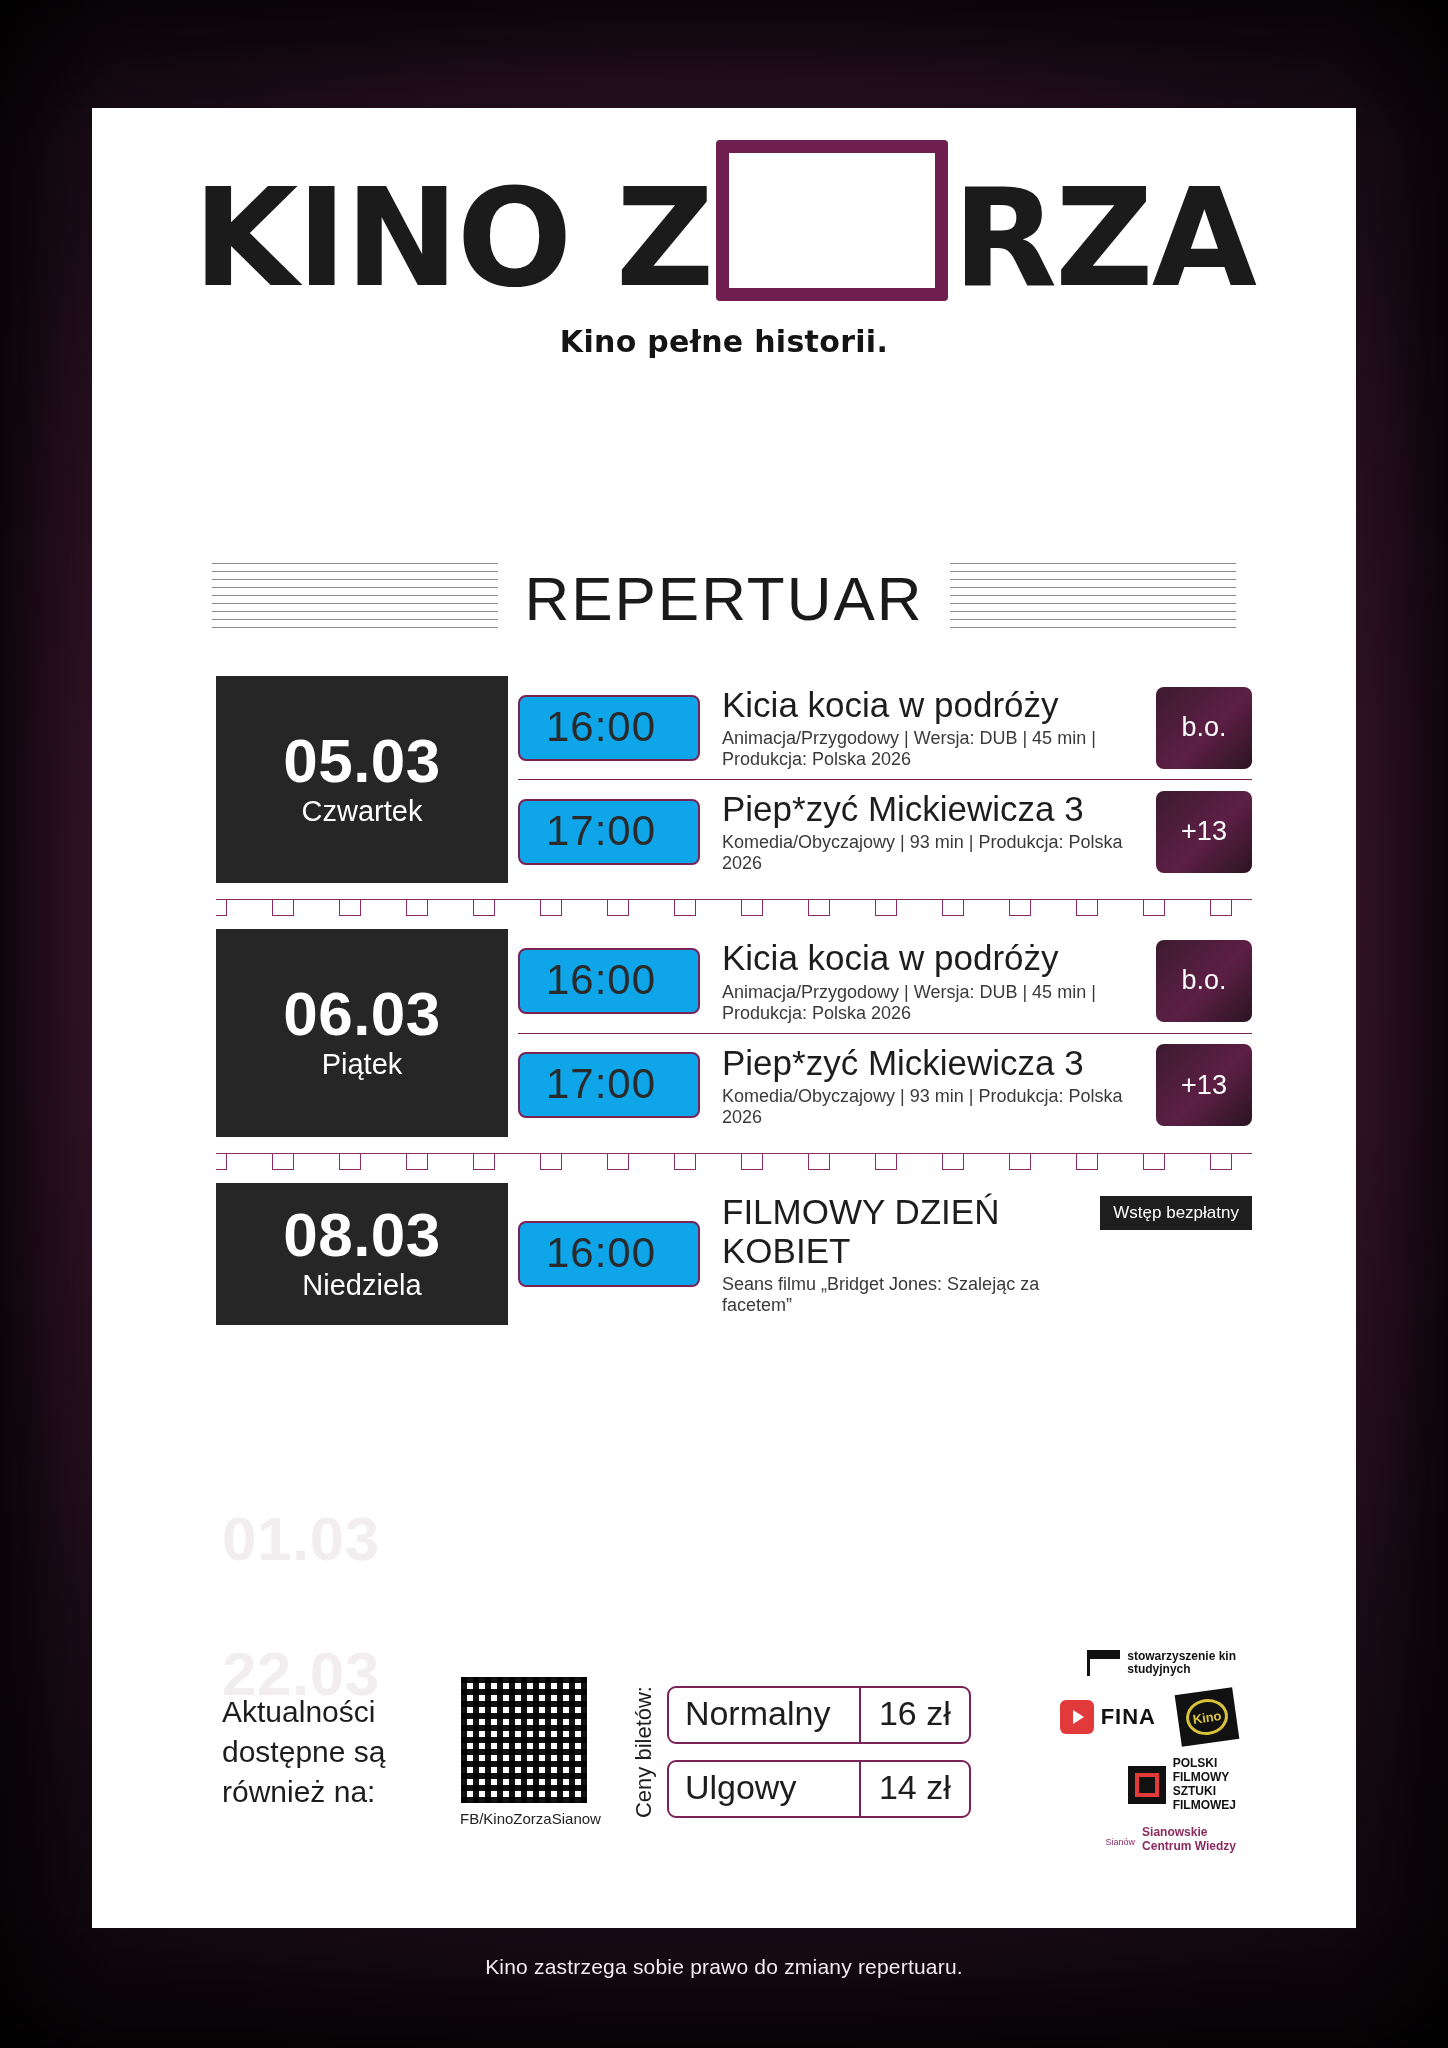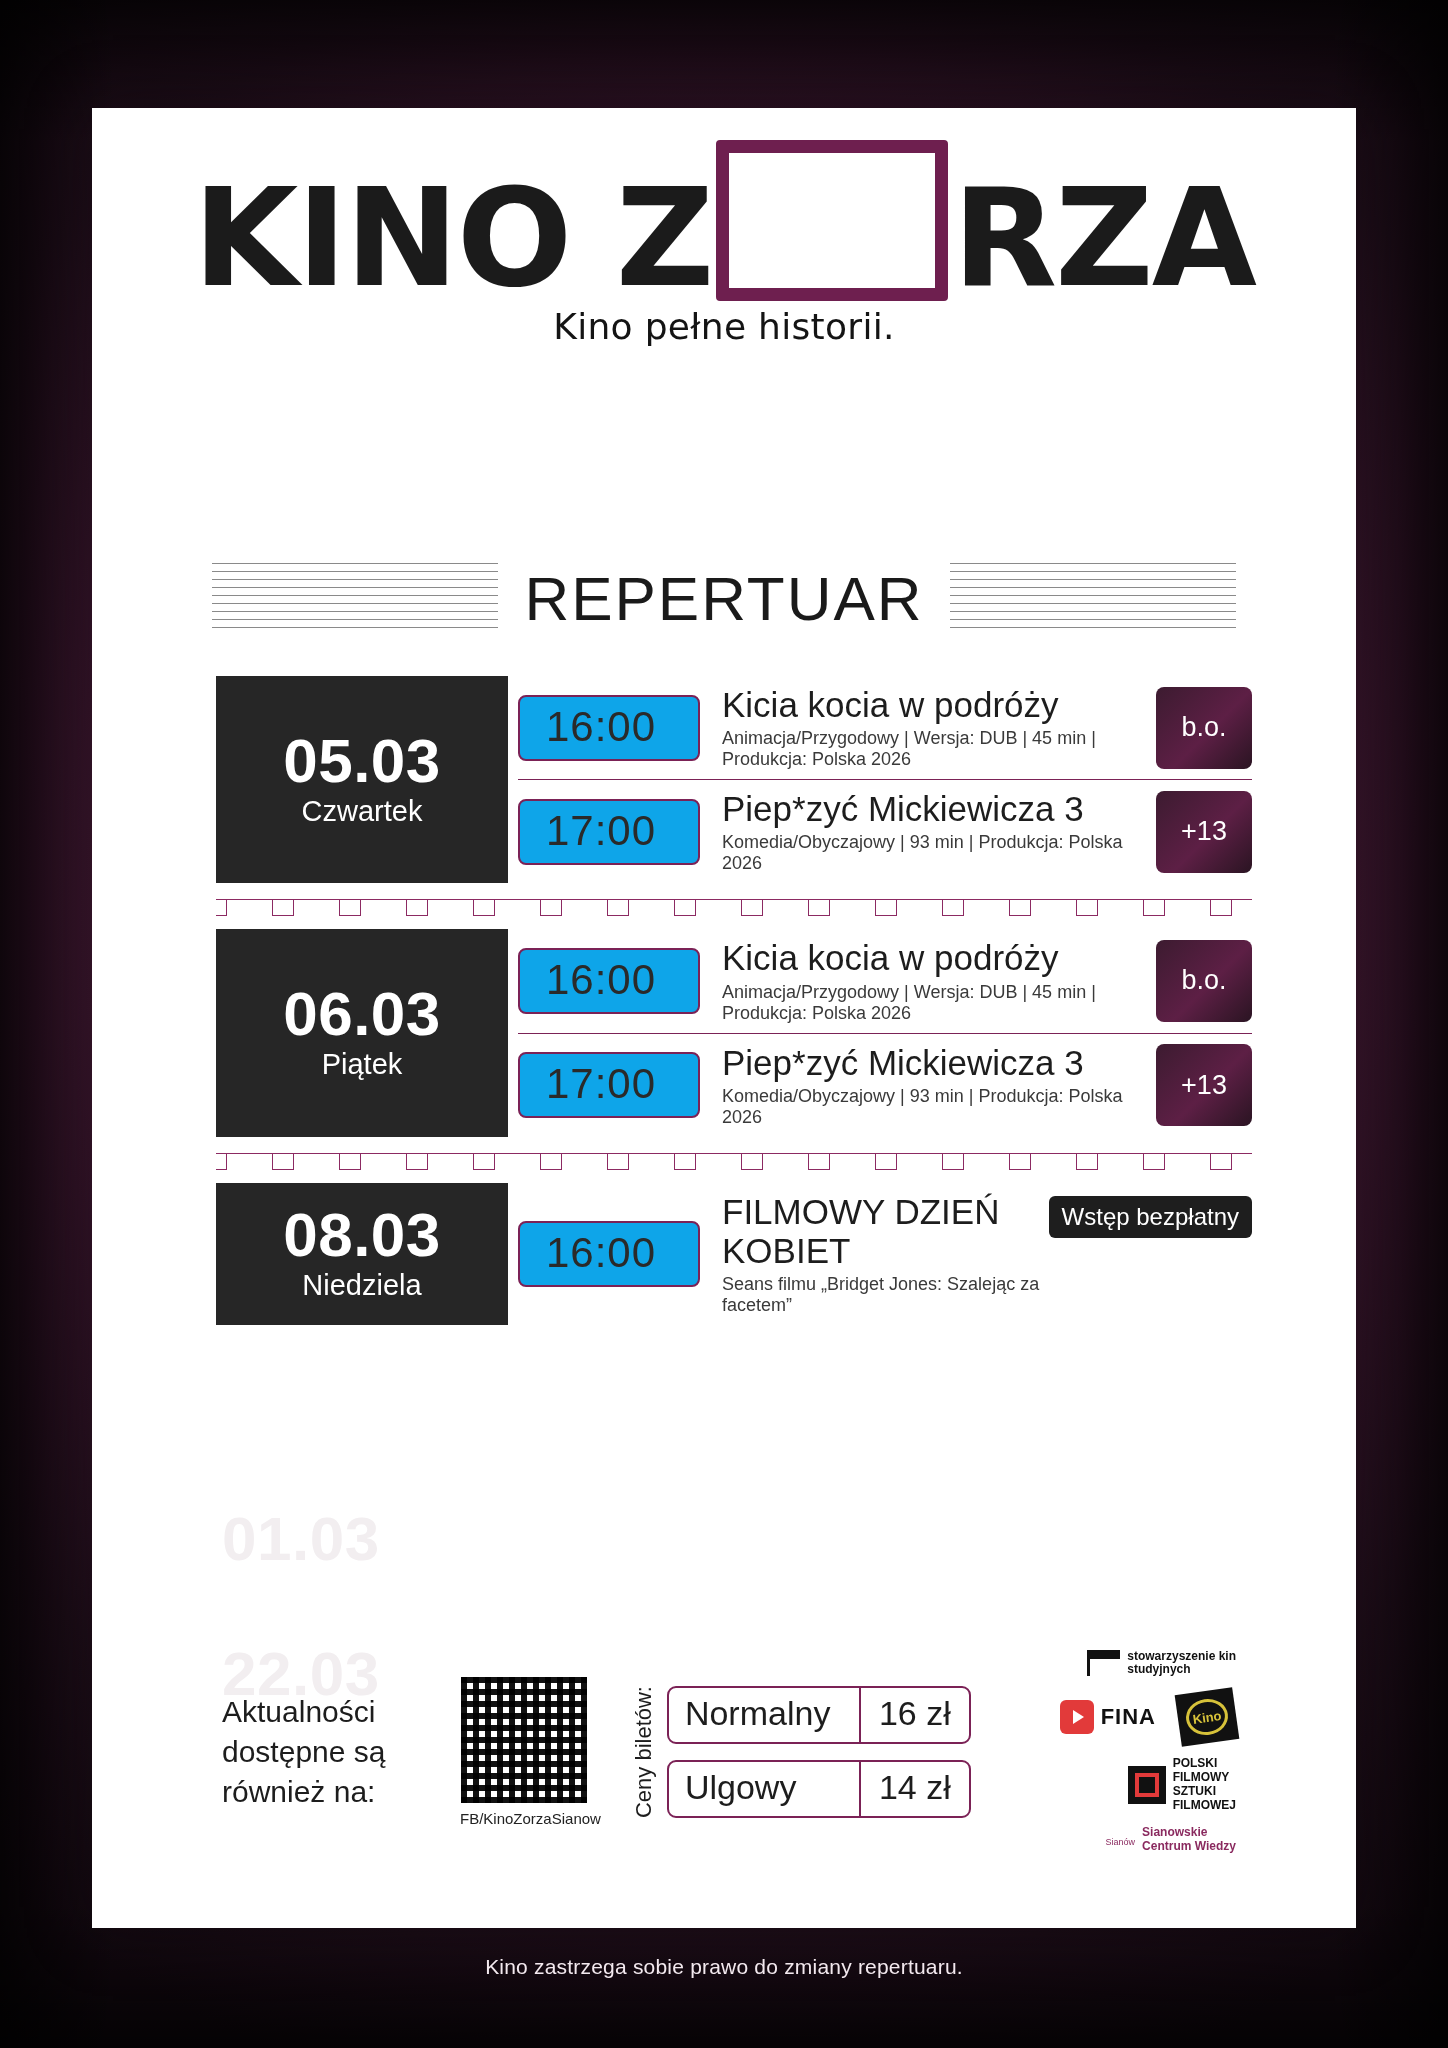--- a/index.html
+++ b/index.html
@@ -76,23 +76,24 @@
     display: inline-block;
     width: 206px;
     height: 135px;
     border: 13px solid #6e1f4f;
     background: #ffffff;
     vertical-align: -16px;
     margin: 0 4px;
     border-radius: 4px;
   }
   .tagline {
+    margin-top: 18px;
     font-family: "DejaVu Sans", sans-serif;
-    font-weight: 400;
-    font-size: 36px;
+    font-weight: 700;
+    font-size: 30px;
     color: #141414;
     letter-spacing: 0.3px;
   }
 
   
   .rep-row {
     position: absolute;
     left: 120px;
     right: 120px;
     top: 450px;
@@ -203,22 +204,22 @@
     display: flex;
     align-items: center;
     justify-content: center;
     font-size: 27px;
     flex: none;
     margin-left: 14px;
   }
   .badge-free {
     background: #1e1e1e;
     color: #fff;
-    border-radius: 6px;
-    font-size: 24px;
+    border-radius: 0;
+    font-size: 17px;
     padding: 7px 13px;
     white-space: nowrap;
     align-self: flex-start;
     margin-top: 4px;
   }
 
   
   .perf {
     height: 28px;
     margin: 10px 0 8px 0;

